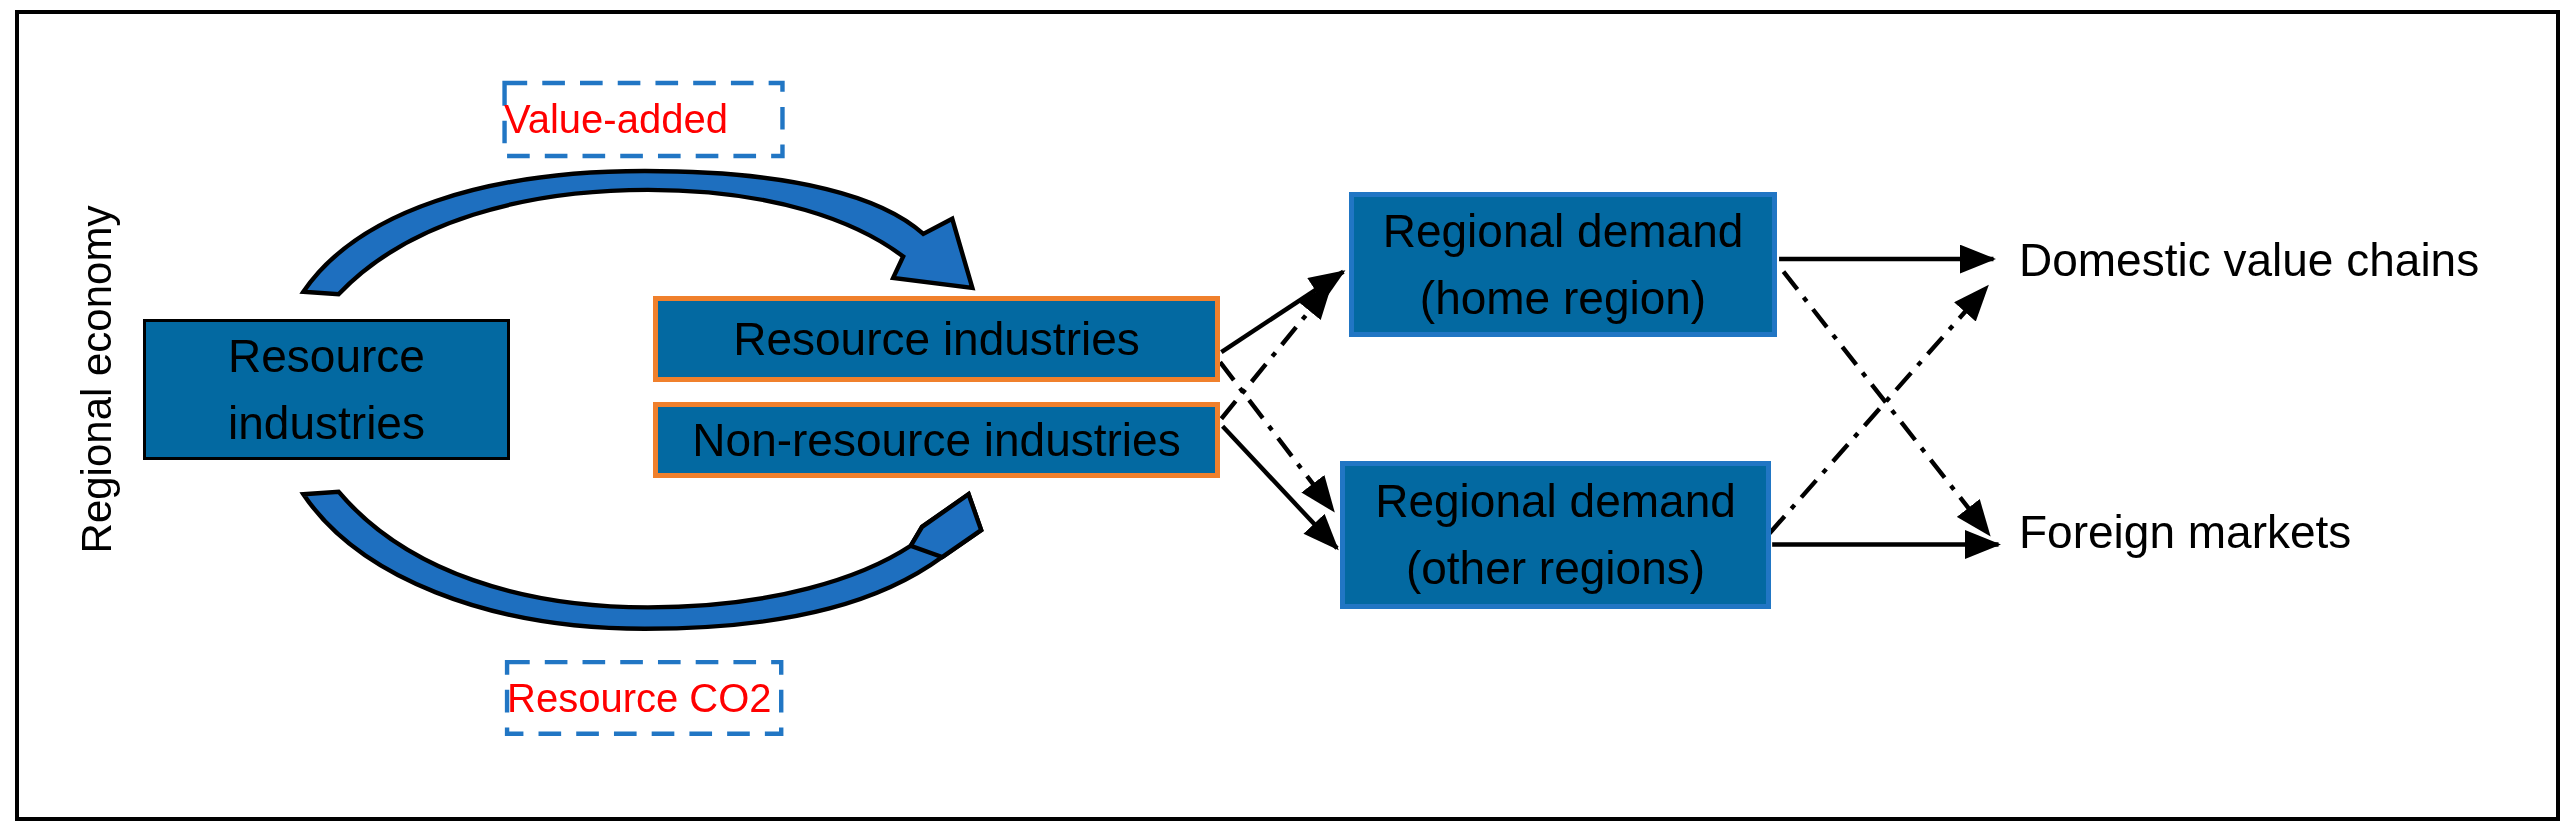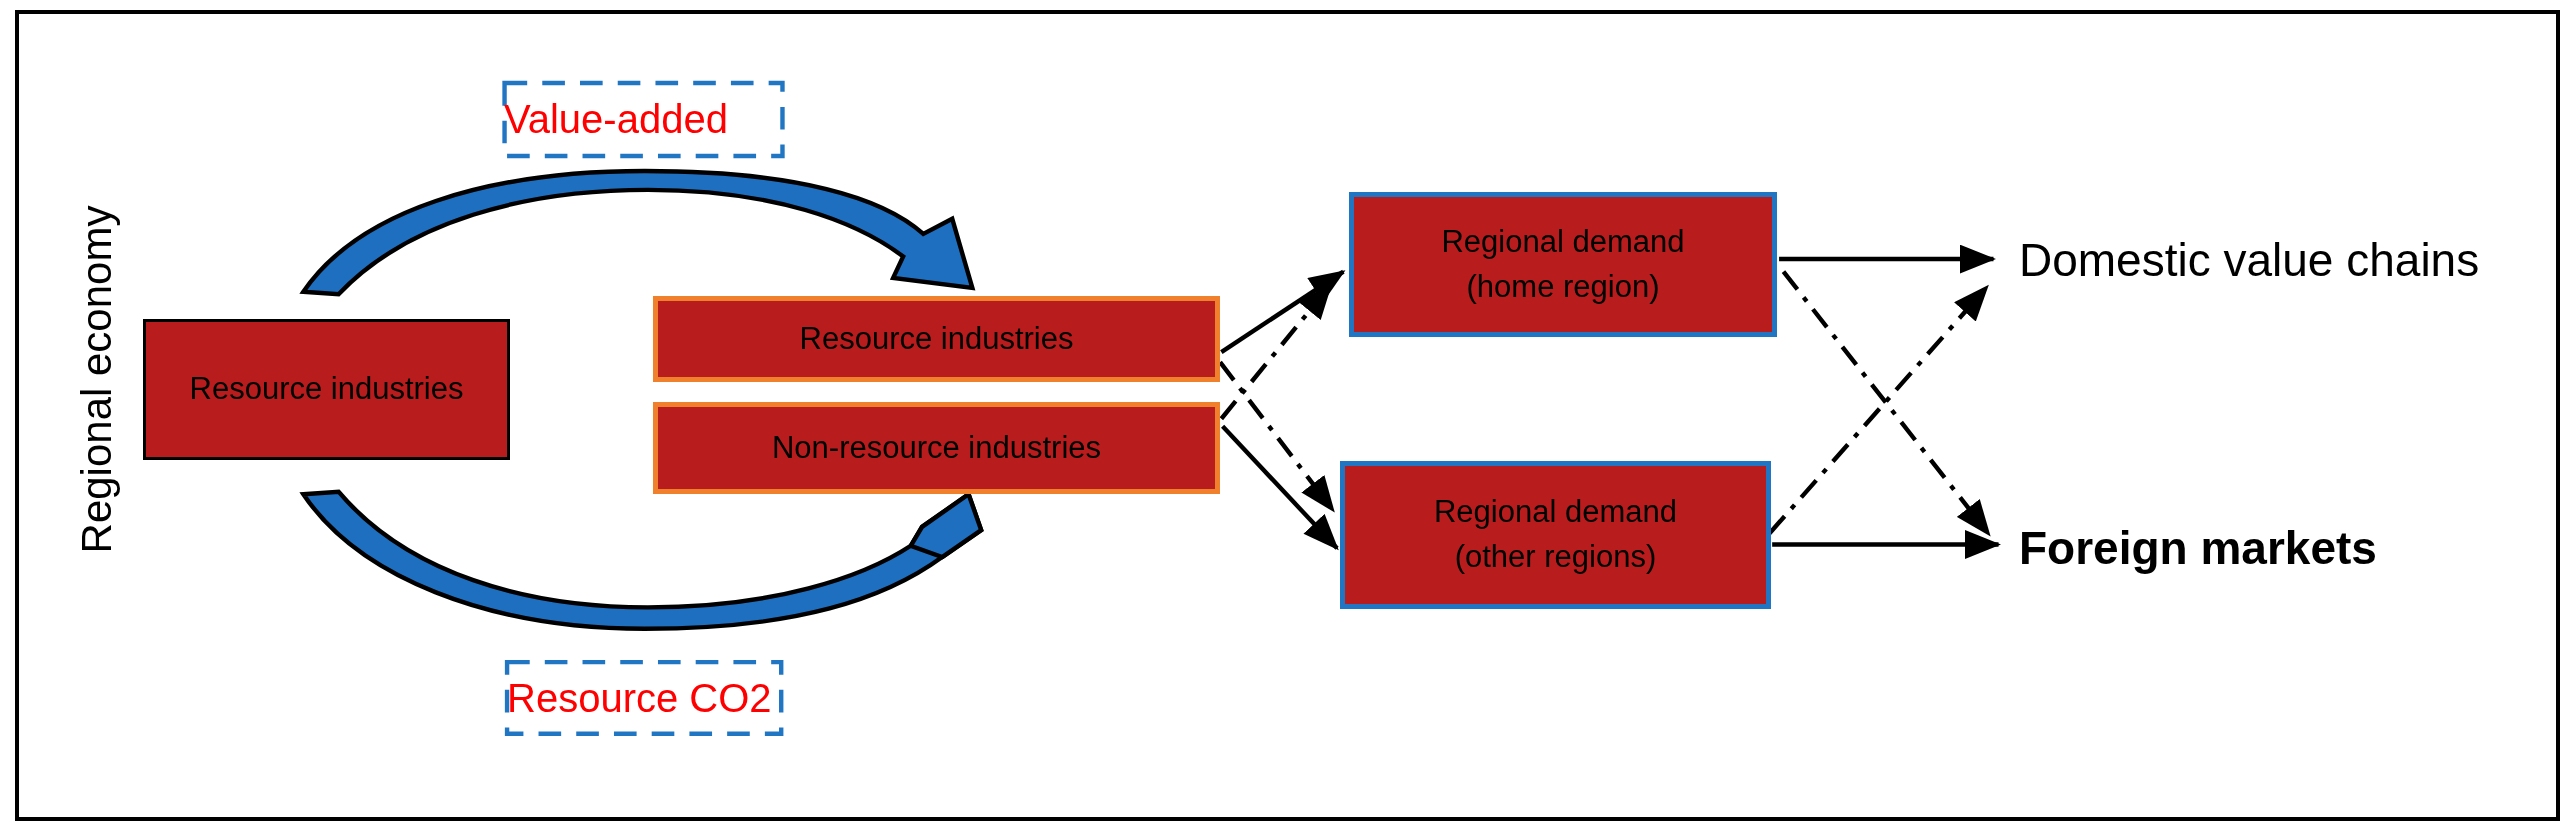--- a/index.html
+++ b/index.html
@@ -20,39 +20,39 @@
     border:4.4px solid var(--ink);box-sizing:border-box;background:transparent;
   }
   .vlabel{
     position:absolute;left:-80px;top:353px;width:352px;height:53px;
     line-height:53px;text-align:center;font-size:42px;
     transform:rotate(-90deg);
   }
   .node{
     position:absolute;box-sizing:border-box;display:flex;
     align-items:center;justify-content:center;text-align:center;
-    font-size:31px;line-height:1.45;background:#b91c1c;
+    font-size:46px;line-height:1.45;background:#0369a1;
   }
   .black-box{left:143px;top:319px;width:367px;height:141px;border:3.8px solid var(--ink);padding:0 26.4px;}
   .orange-box{border:5px solid var(--box_orange);}
   .orange-box.one{left:653px;top:296px;width:567px;height:86px;}
-  .orange-box.two{left:653px;top:402px;width:567px;height:92px;}
+  .orange-box.two{left:653px;top:402px;width:567px;height:76px;}
   .blue-box{border:5px solid var(--accent_blue);white-space:pre-line;}
   .blue-box.one{left:1349px;top:192px;width:428px;height:145px;}
   .blue-box.two{left:1340px;top:461px;width:431px;height:148px;}
   .tag{
     position:absolute;color:var(--label_red);font-size:40px;
   }
   .tag.top{left:504px;top:83px;width:278px;height:73px;line-height:73px;}
   .tag.bottom{left:507px;top:662px;width:274px;height:72px;line-height:72px;}
   .dest{
     position:absolute;font-size:46px;height:53px;line-height:53px;white-space:nowrap;
   }
   .dest.one{left:2019px;top:234px;}
-  .dest.two{left:2019px;top:522px;font-weight:bold;}
+  .dest.two{left:2019px;top:506px;}
   svg line, svg path.dd{stroke:var(--ink);}
 </style>
 </head>
 <body>
 
 <svg class="layer" width="2576" height="835" viewBox="0 0 4096 1328">
   <defs>
     <marker id="ah" viewBox="0 0 10 8" refX="9.3" refY="4" markerWidth="58" markerHeight="46" markerUnits="userSpaceOnUse" orient="auto">
       <path d="M0,0 L10,4 L0,8 Z" fill="#000000"></path>
     </marker>

